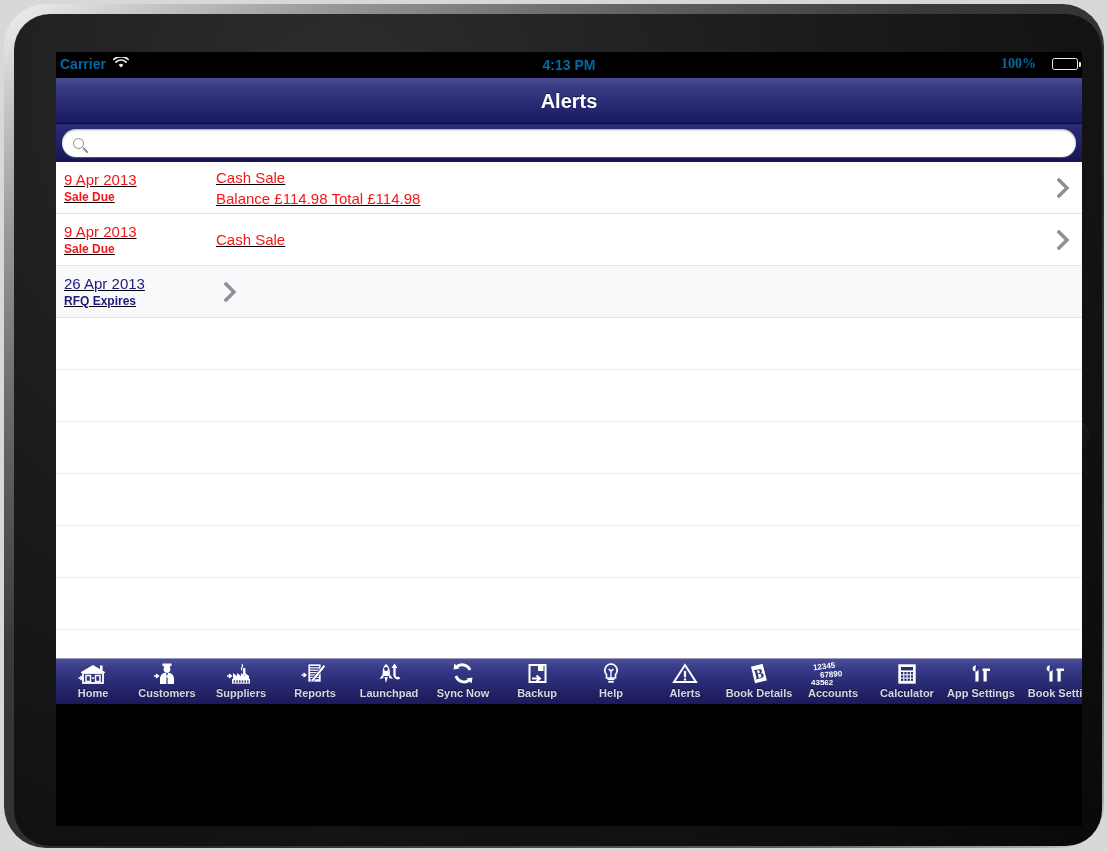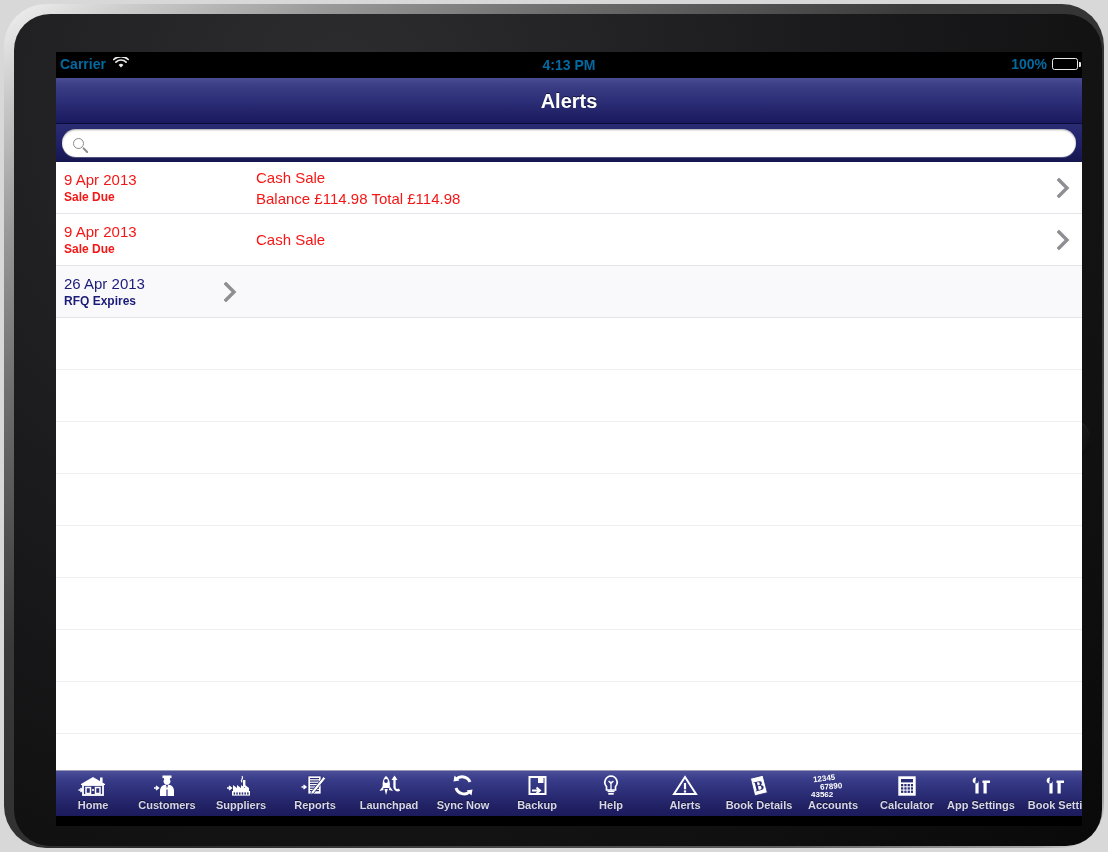--- a/index.html
+++ b/index.html
@@ -66,21 +66,21 @@
   #status-left {
     position: absolute; left: 4px; top: 4px;
     display: flex; align-items: center; gap: 7px;
   }
   #status-time {
     position: absolute; left: 0; right: 0; top: 5px;
     text-align: center;
   }
   #status-right {
     position: absolute; right: 4px; top: 4px;
-    display: flex; align-items: center; gap: 5px;
+    display: flex; align-items: center; gap: 16px; font-family: Liberation Serif, serif;
   }
   .battery-shell {
     width: 26px; height: 12px;
     border: 1.4px solid #e9e9e9;
     border-radius: 2.5px;
     position: relative;
     padding: 1.5px;
   }
   .battery-shell::after {
     content: "";
@@ -170,41 +170,42 @@
     height: 24px;
     margin-left: 7px;
     font-family: "Liberation Sans", sans-serif;
     font-size: 15px;
     color: #111;
   }
 
   
   #list {
     position: relative;
-    height: 608px;
+    height: 496px;
     background: #14b8a6;
     overflow: hidden;
+    text-decoration: underline;
   }
   .alert-row {
     position: relative;
     height: 52px;
     border-bottom: 1px solid #e3e3e9;
     display: flex;
     align-items: center;
     background: #fff;
   }
   .alert-row.alt { background: #f9f9fb; }
   .row-left {
     width: 155px;
     flex: none;
     padding-left: 8px;
   }
   .row-date { font-size: 15px; line-height: 19px; }
   .row-kind { font-size: 12px; font-weight: bold; line-height: 15px; margin-top: 1px; }
-  .row-main { flex: 1; padding-left: 5px; margin-left: 40px; }
+  .row-main { flex: 1; padding-left: 5px; }
   .row-title { font-size: 15px; line-height: 21px; }
   .row-sub { font-size: 15px; line-height: 21px; }
   .row-chevron {
     flex: none;
     width: 38px;
     display: flex; align-items: center; justify-content: center;
   }
   .row-chevron svg { display: block; }
   .c-red { color: #f51616; }
   .c-navy { color: #1b1b7a; }

